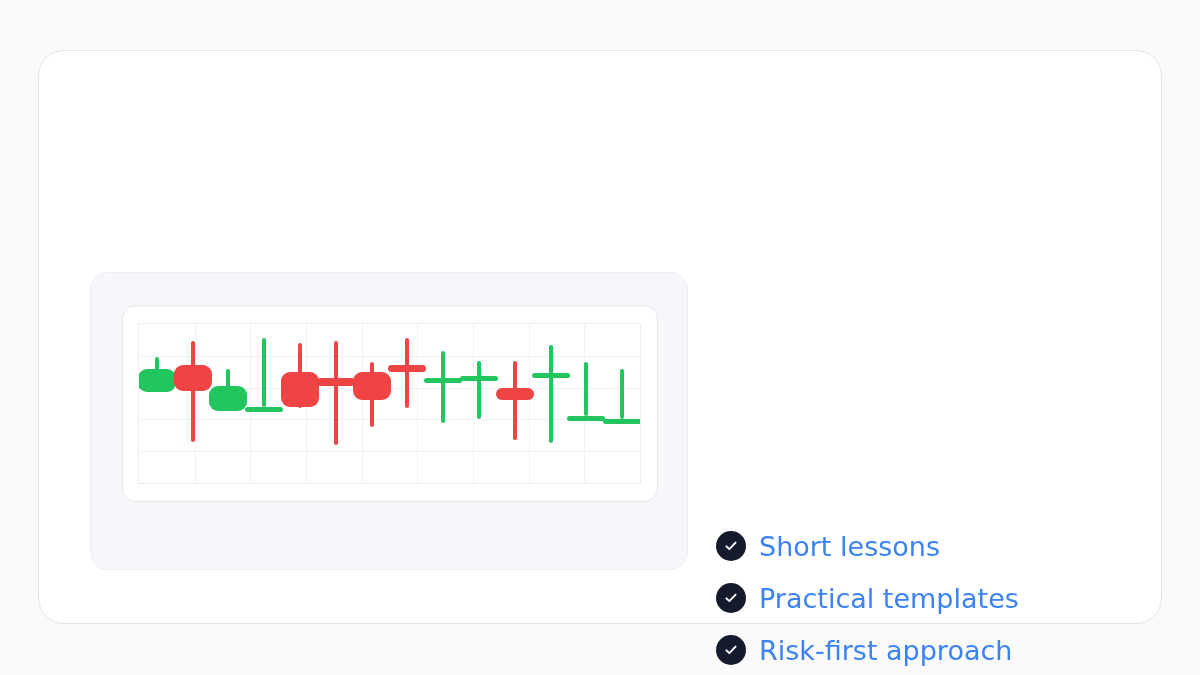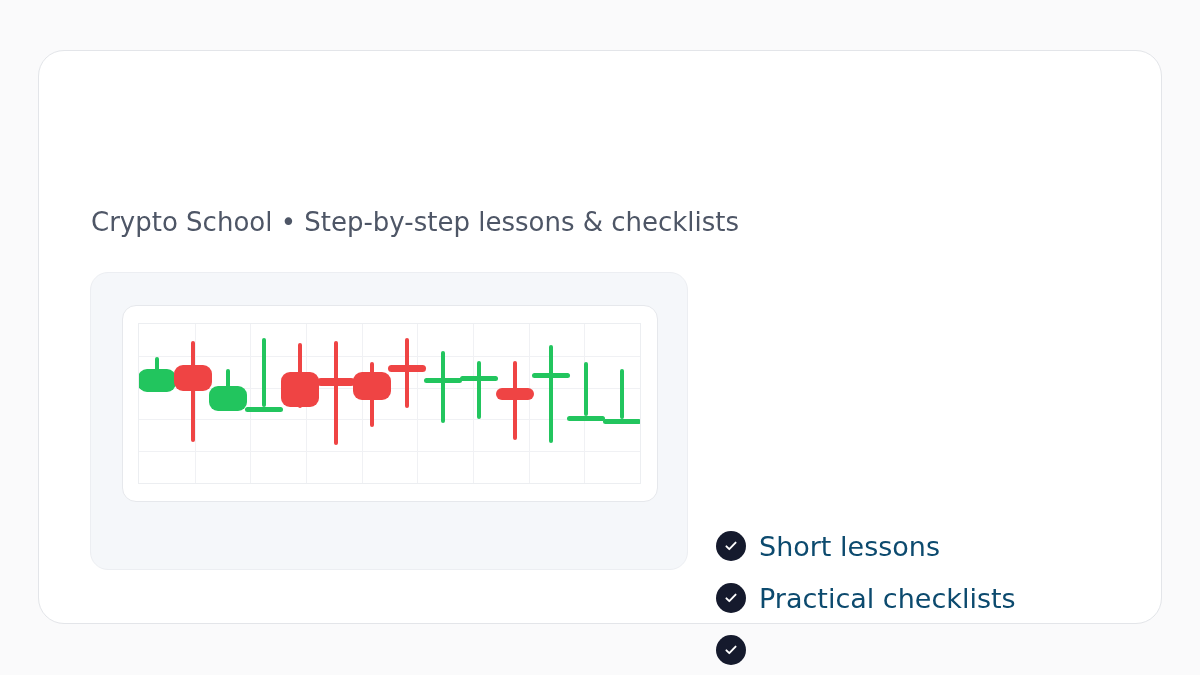--- a/index.html
+++ b/index.html
@@ -63,31 +63,30 @@
   .feature{
     display:flex;align-items:center;gap:13px;height:52px;
   }
   .check{
     width:30px;height:30px;border-radius:50%;
     background:#151a2d;flex:0 0 30px;
     display:flex;align-items:center;justify-content:center;
   }
   .check svg{display:block;}
   .flabel{
-    font-size:27px;color:#0c4a6e;white-space:nowrap;font-weight:400;
+    font-size:27px;color:#3b82f6;white-space:nowrap;font-weight:400;
   }
 </style>
 </head>
 <body>
 
 <div class="stage">
 
   <div class="card"></div>
 
-  <div class="subtitle">Crypto School • Step-by-step lessons &amp; checklists</div>
 
   <div class="chart-outer"></div>
   <div class="chart-inner"></div>
 
   <div class="plot">
     <div class="gridlines">
         <div class="gridv" style="left: 56px;"></div>
         <div class="gridv" style="left: 111px;"></div>
         <div class="gridv" style="left: 167px;"></div>
         <div class="gridv" style="left: 223px;"></div>
@@ -168,24 +167,25 @@
           </svg>
       </span>
       <span class="flabel">Short lessons</span>
     </div>
     <div class="feature">
       <span class="check">
         <svg width="16" height="16" viewBox="0 0 16 16">
             <path d="M3.4 8.3 L6.3 11.2 L12.6 4.6" fill="none" stroke="#ffffff" stroke-width="1.9" stroke-linecap="round" stroke-linejoin="round"></path>
           </svg>
       </span>
-      <span class="flabel">Practical checklists</span>
+      <span class="flabel">Practical templates</span>
     </div>
     <div class="feature">
       <span class="check">
         <svg width="16" height="16" viewBox="0 0 16 16">
             <path d="M3.4 8.3 L6.3 11.2 L12.6 4.6" fill="none" stroke="#ffffff" stroke-width="1.9" stroke-linecap="round" stroke-linejoin="round"></path>
           </svg>
       </span>
+      <span class="flabel">Risk-first approach</span>
     </div>
   </div>
 
 </div>
 
 </body></html>

